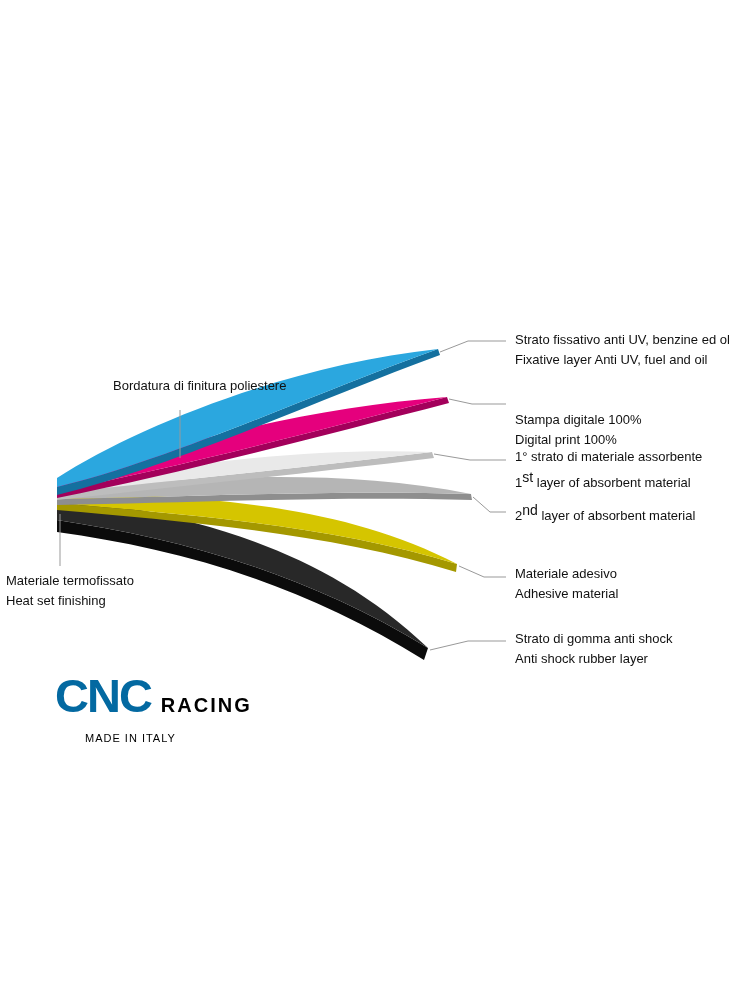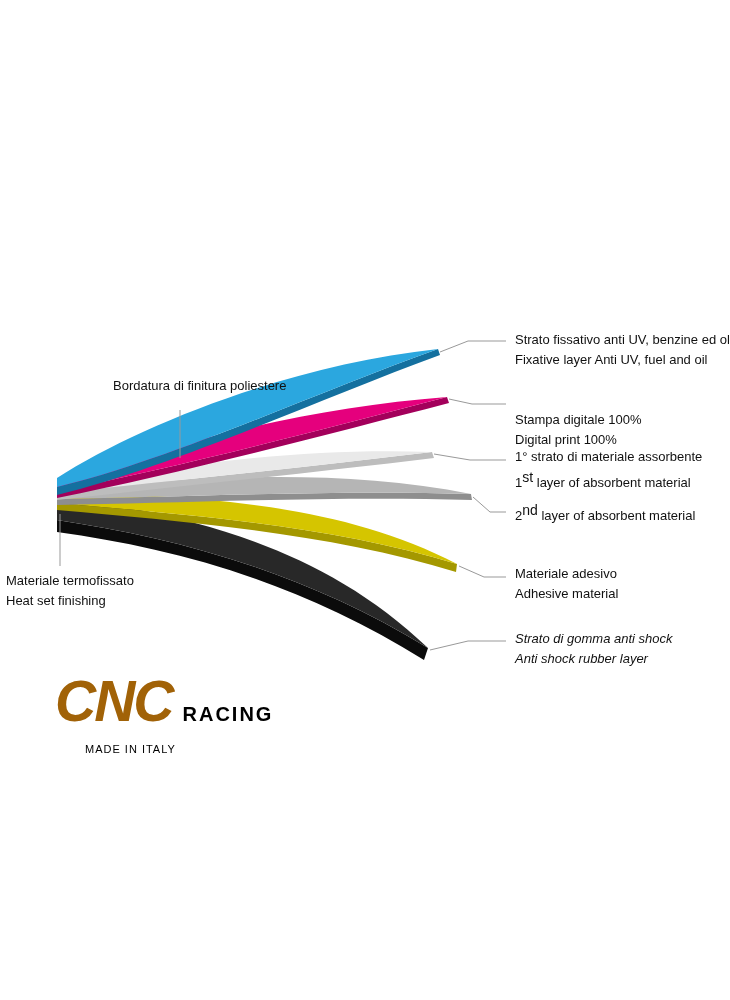--- a/index.html
+++ b/index.html
@@ -26,25 +26,24 @@
   .logo {
     position: absolute;
     left: 55px;
     top: 668px;
   }
   .logo-row {
     display: flex;
     align-items: baseline;
   }
   .logo-cnc {
-    font-size: 57px;
+    font-size: 47px;
     font-weight: bold;
-    font-style: italic;
     letter-spacing: -2px;
-    color: #a16207;
+    color: #0369a1;
   }
   .logo-racing {
     font-size: 20px;
     font-weight: bold;
     letter-spacing: 2px;
     margin-left: 10px;
     color: #000000;
     text-align: center;
   }
   .logo-made {
@@ -129,21 +128,21 @@
 
 <div class="label" style="left:515px; top:500px;">
   <div><span>2</span><sup>nd</sup><span> layer of absorbent material</span></div>
 </div>
 
 <div class="label" style="left:515px; top:564px;">
   <div>Materiale adesivo</div>
   <div>Adhesive material</div>
 </div>
 
-<div class="label" style="left:515px; top:629px;font-style:italic;">
+<div class="label" style="left:515px; top:629px;">
   <div>Strato di gomma anti shock</div>
   <div>Anti shock rubber layer</div>
 </div>
 
 <div class="logo">
   <div class="logo-row">
     <span class="logo-cnc">CNC</span>
     <span class="logo-racing">RACING</span>
   </div>
   <div class="logo-made">MADE IN ITALY</div>

